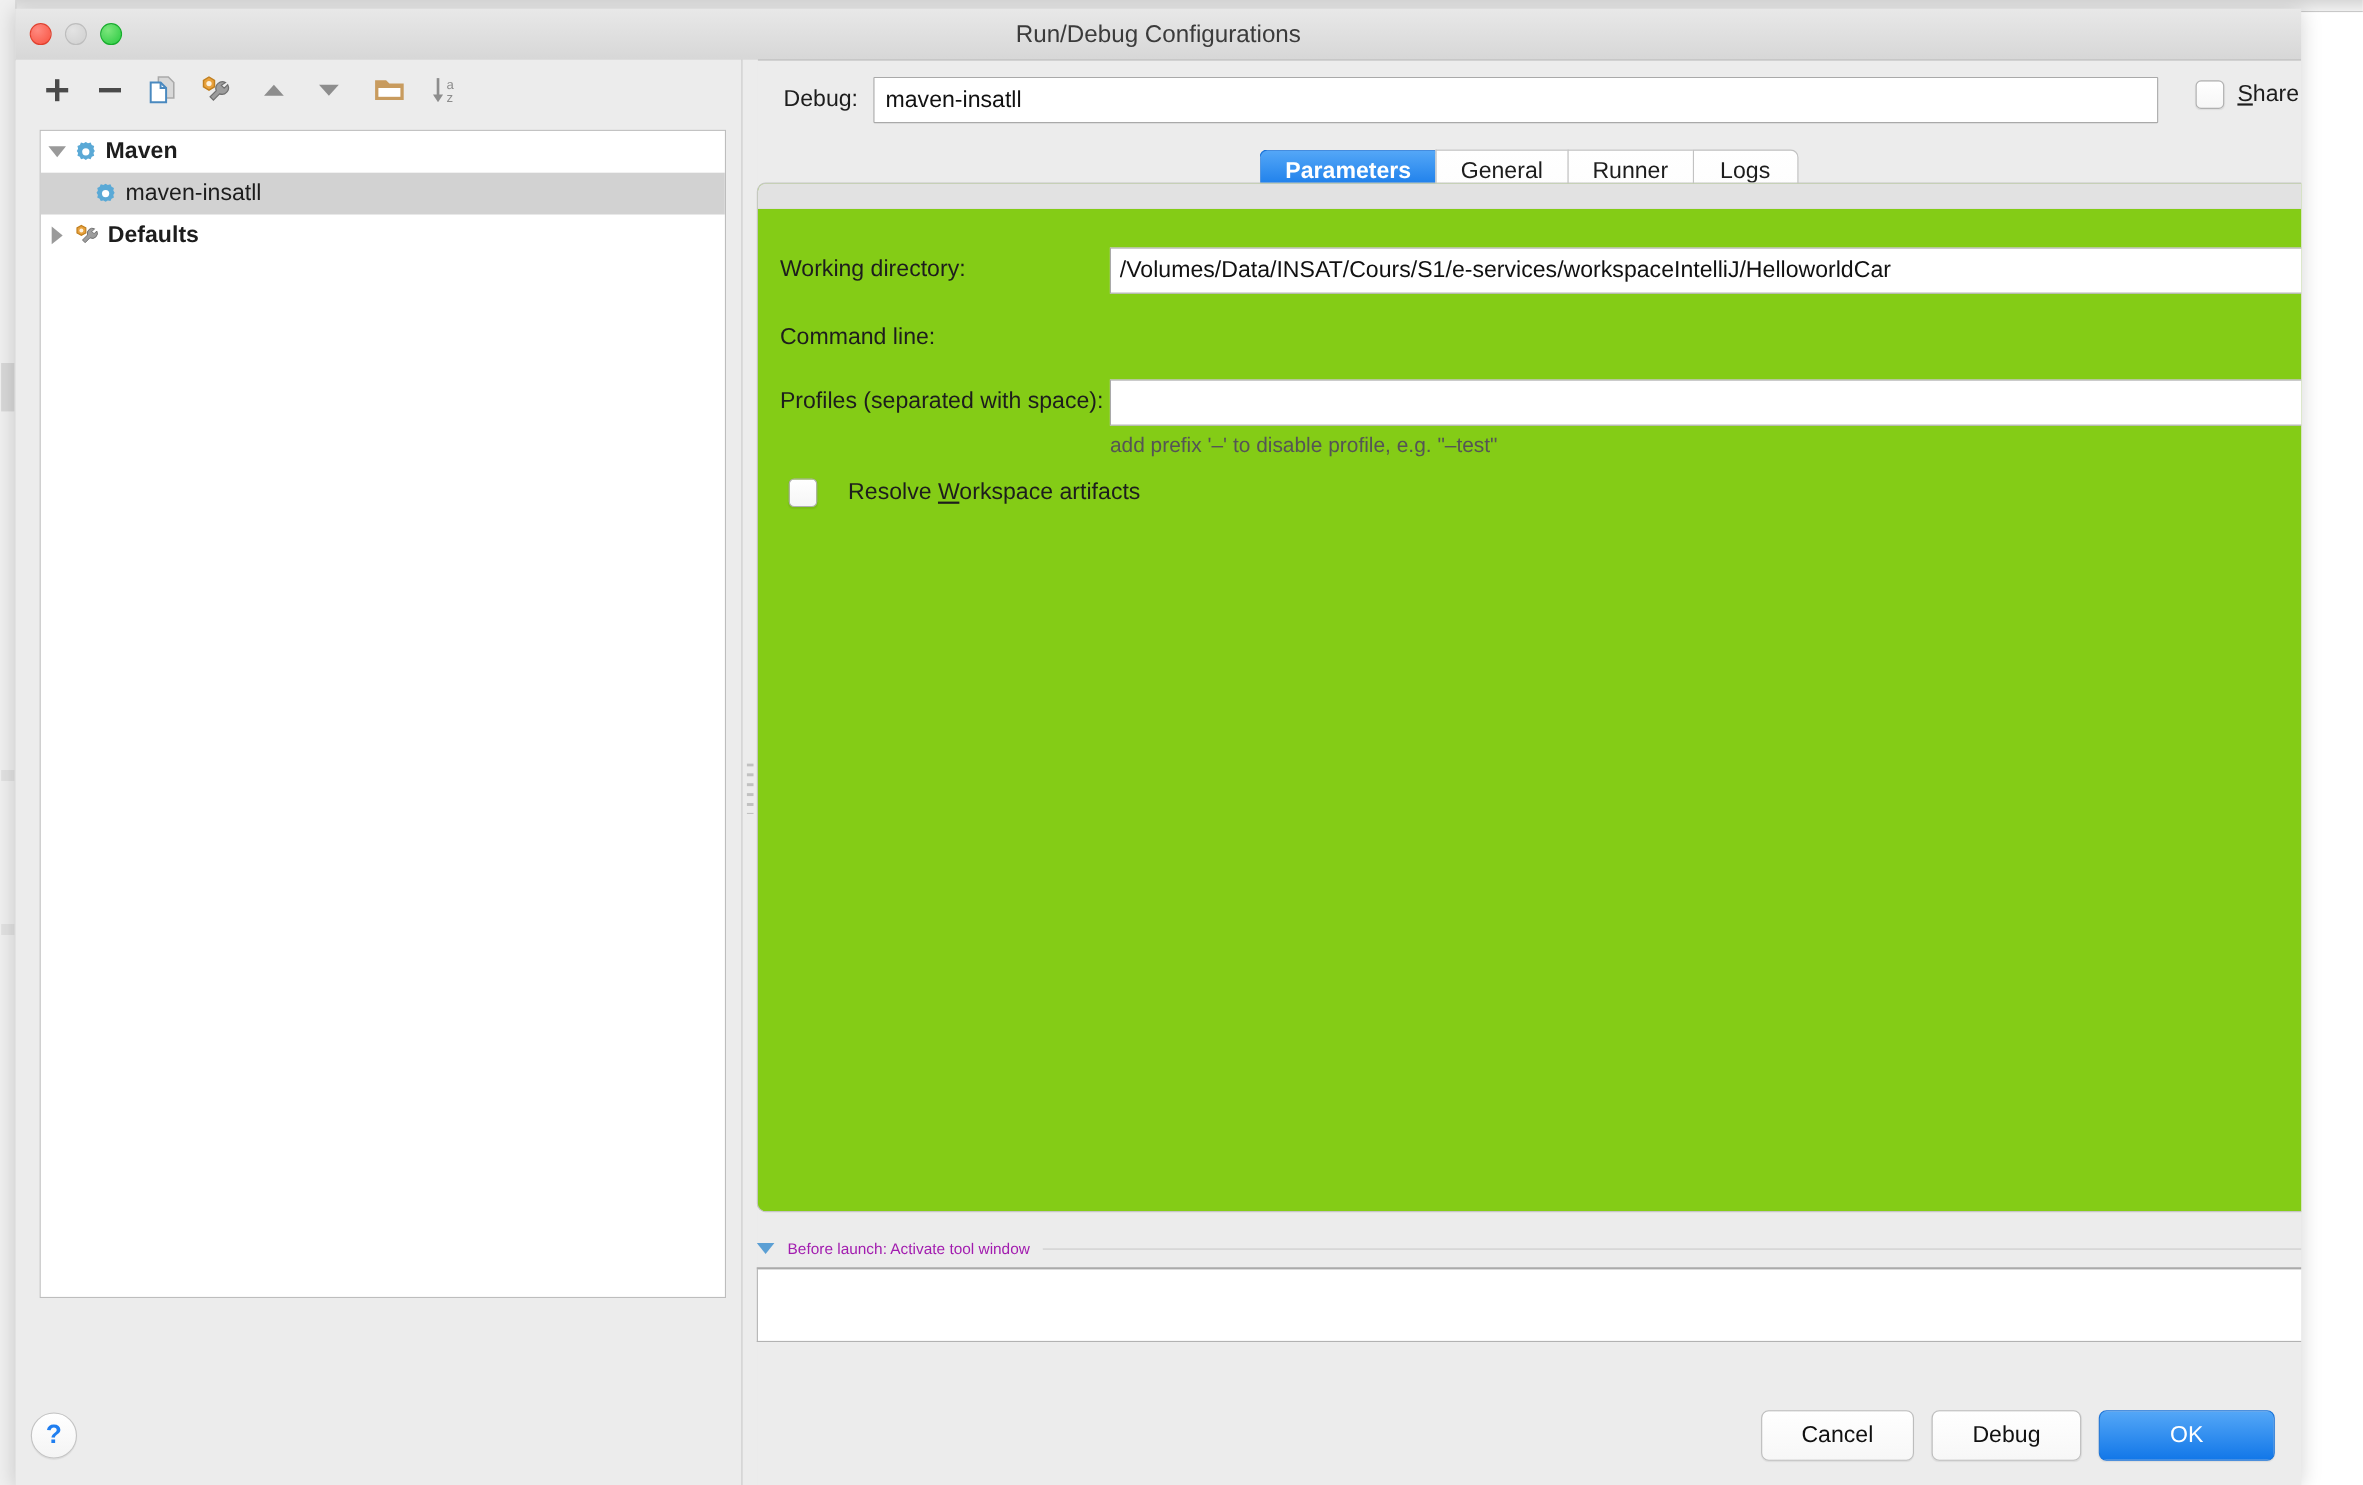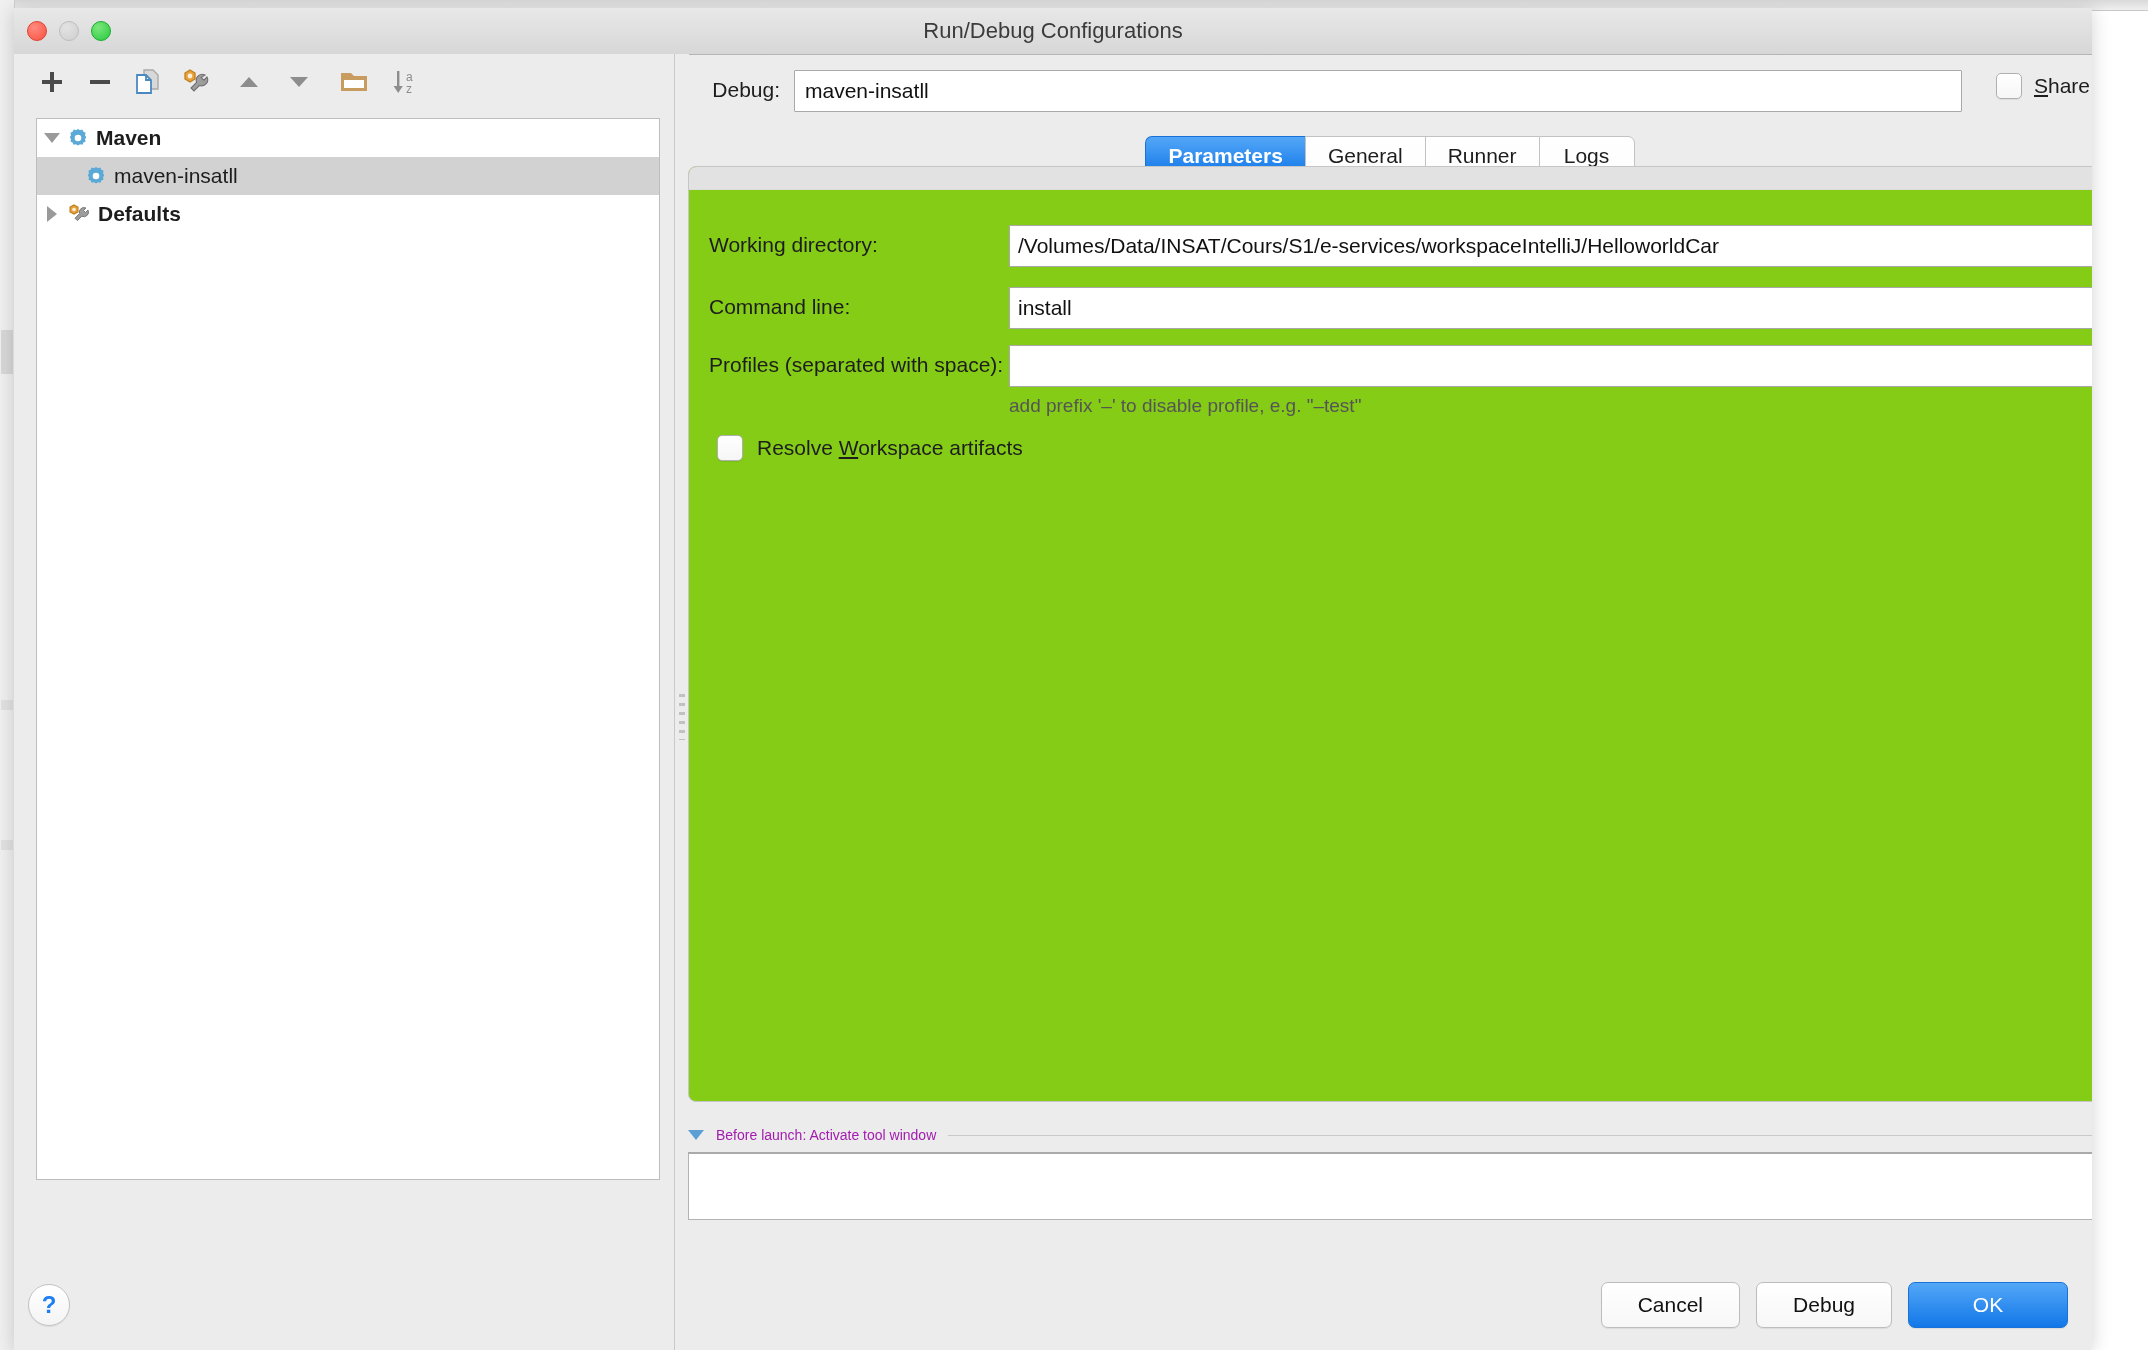--- a/index.html
+++ b/index.html
@@ -298,21 +298,21 @@
     left: 320px;
     top: 0;
     font-size: 19px;
     color: #555555;
     white-space: nowrap;
   }
   #resolve-row {
     position: absolute;
     left: 28px;
     top: 0;
-    display: flex; align-items: center; gap: 14px; justify-content: space-between;
+    display: flex; align-items: center; gap: 28px; justify-content: space-between;
   }
 
   
   #before-launch {
     position: absolute;
     left: 0; top: 1064px;
     width: 1460px;
     height: 34px;
     display: flex; align-items: center; gap: 12px;
   }
@@ -527,21 +527,20 @@
     <div id="content-card">
       <div id="card-header-strip"></div>
 
       <div class="form-row" style="top:58px;">
         <div class="form-label">Working directory:</div>
         <input class="form-input" style="width: 1110px;" type="text" value="/Volumes/Data/INSAT/Cours/S1/e-services/workspaceIntelliJ/HelloworldCar">
       </div>
 
       <div class="form-row" style="top:120px;">
         <div class="form-label">Command line:</div>
-        <input class="form-input" style="width: 1106px;" type="text" value="install">
       </div>
 
       <div class="form-row" style="top:178px;">
         <div class="form-label">Profiles (separated with space):</div>
         <input class="form-input" style="width: 1096px;" type="text" value="">
       </div>
 
       <div class="form-row" style="top:228px;height:28px;">
         <div id="hint-text">add prefix '–' to disable profile, e.g. "–test"</div>
       </div>

